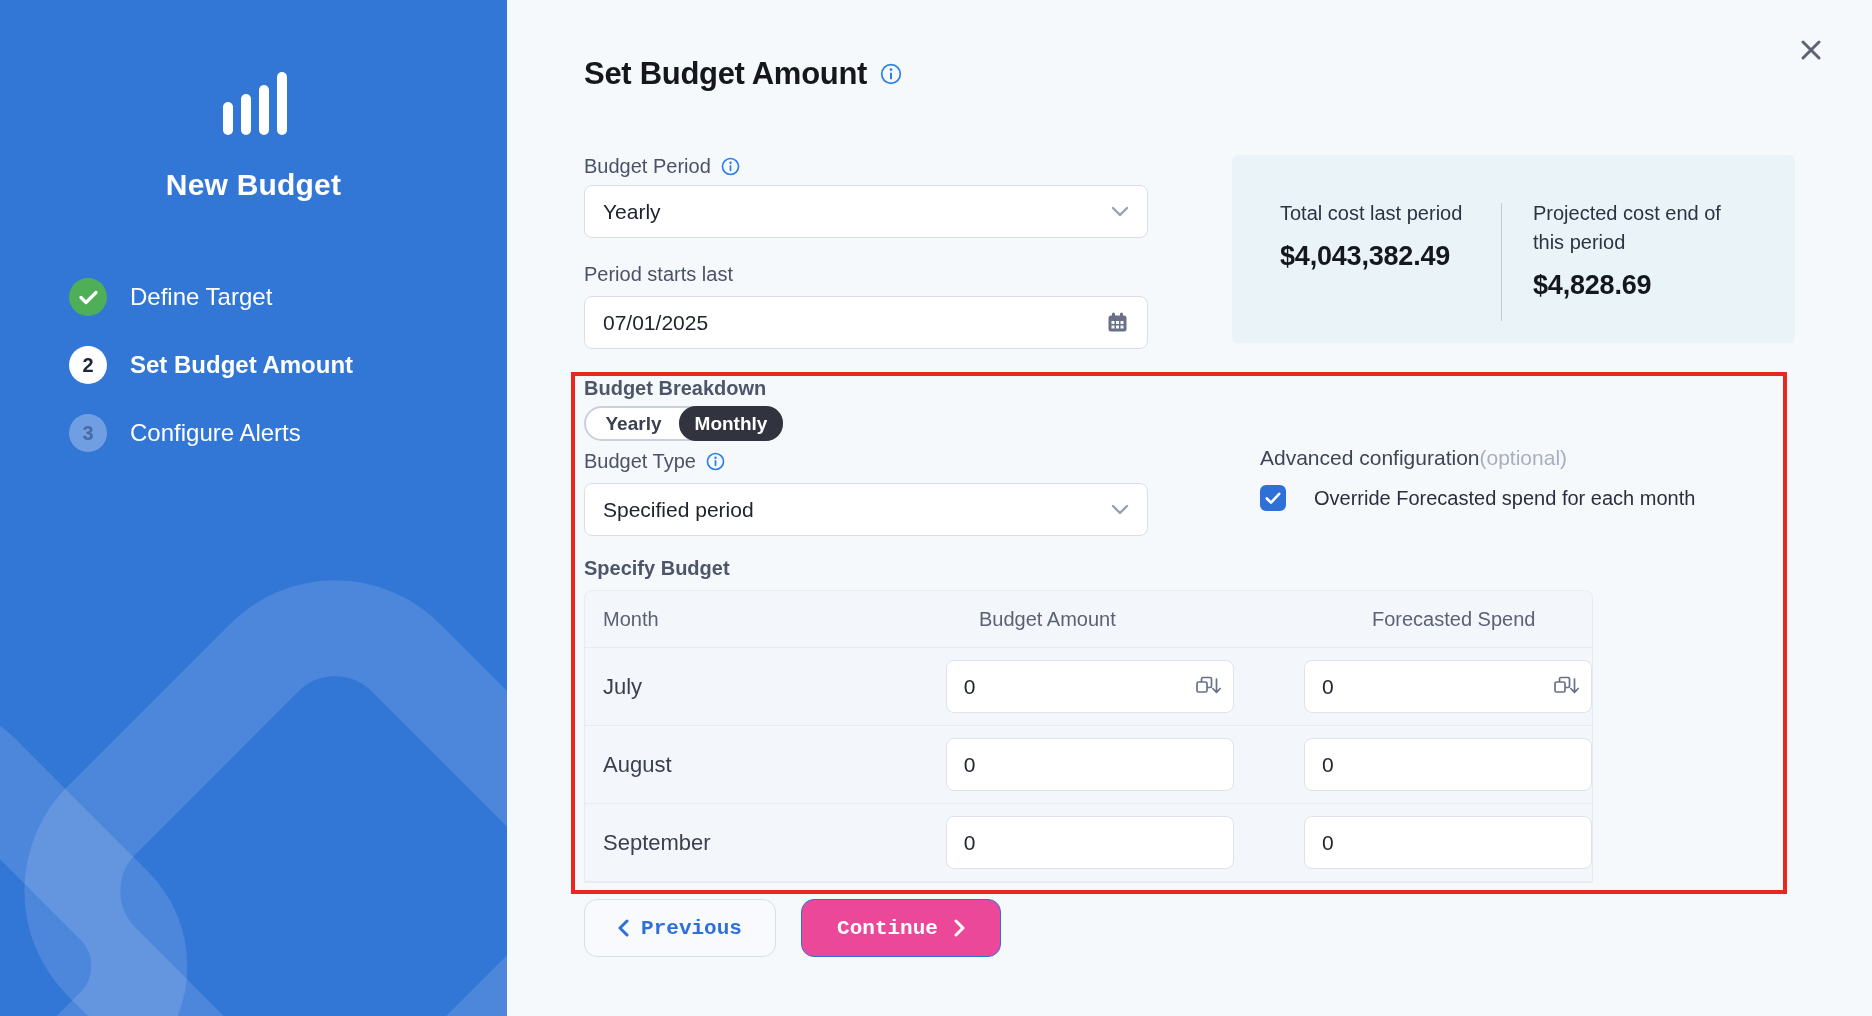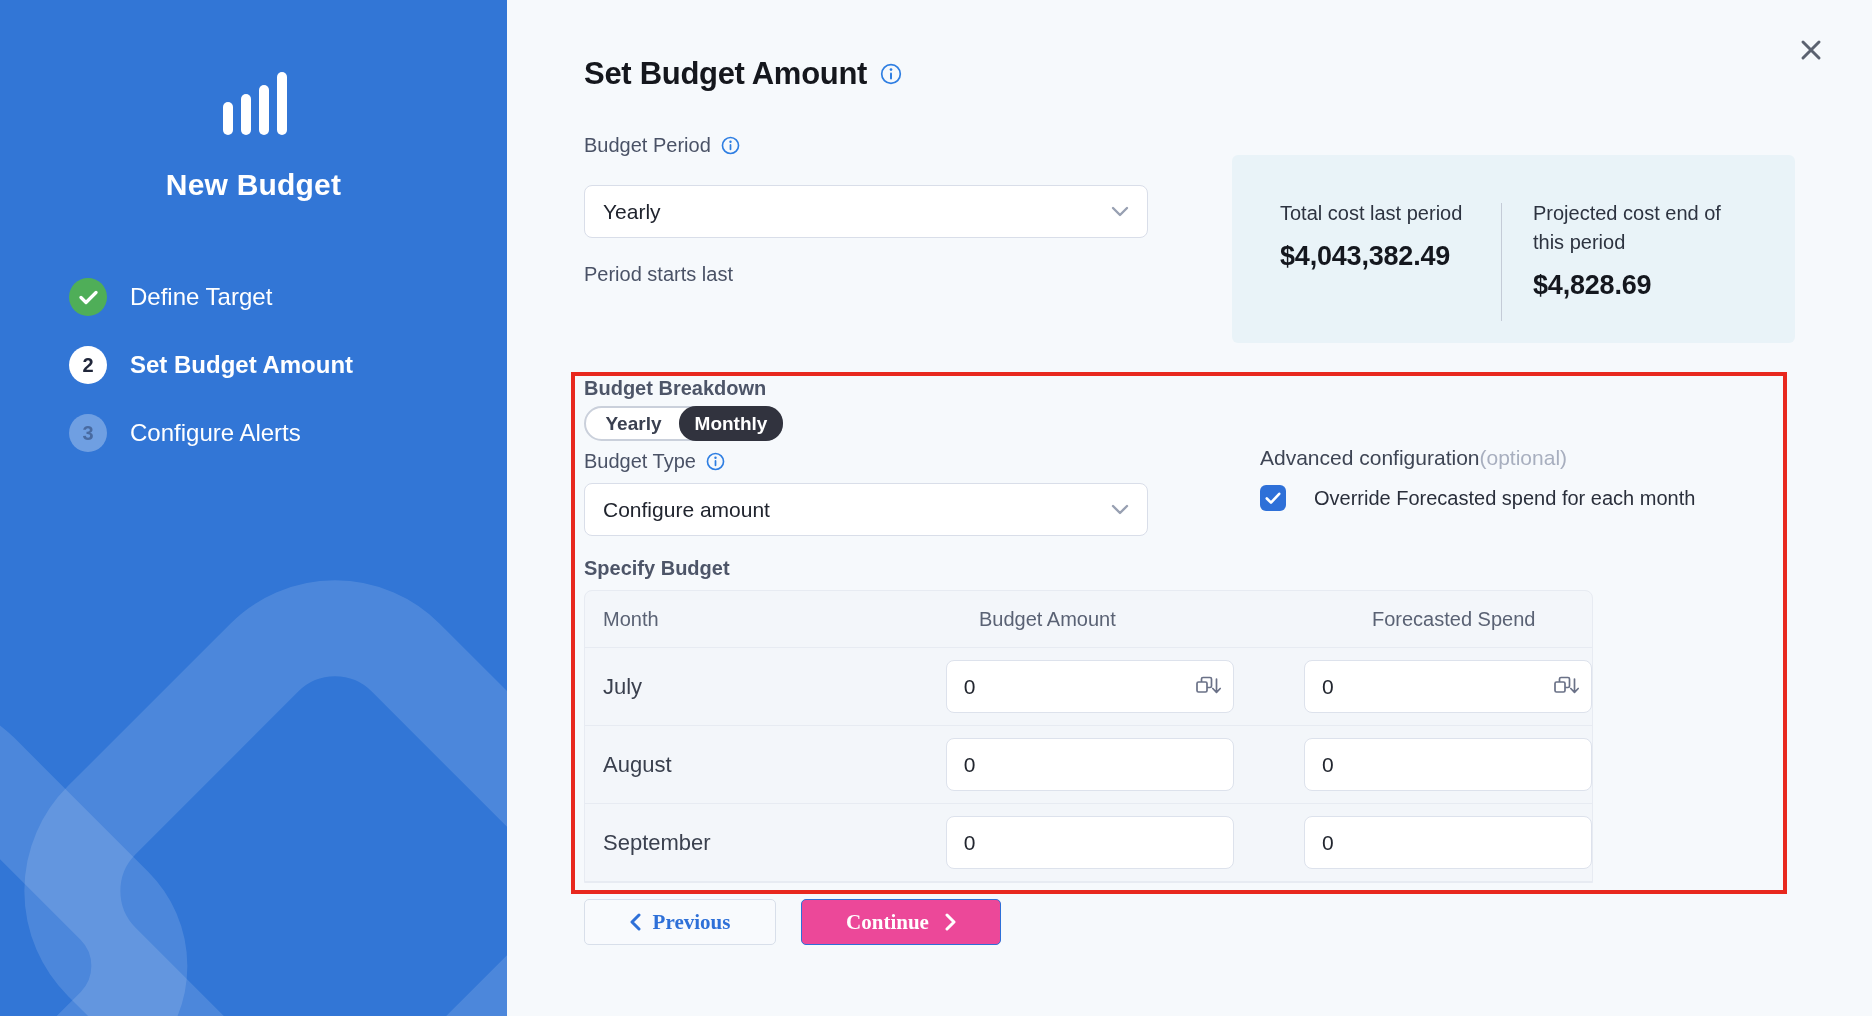--- a/index.html
+++ b/index.html
@@ -34,21 +34,21 @@
   
   .main{ position:relative; flex:1; height:1016px; }
   .close-btn{ position:absolute; left:1291px; top:33px; width:34px; height:34px;
     background:none; border:none; cursor:pointer; color:#5b6270; }
 
   .page-title{ position:absolute; left:77px; top:56px; font-size:31px; font-weight:700;
     color:#15171d; letter-spacing:-.3px; display:flex; align-items:center; gap:13px; }
 
   .fld-label{ position:absolute; font-size:20px; font-weight:500; color:#4a5266;
     display:flex; align-items:center; gap:10px; }
-  .lbl-period{ left:77px; top:134px; }
+  .lbl-period{ left:77px; top:155px; }
   .lbl-starts{ left:77px; top:263px; }
   .lbl-type{ left:77px; top:450px; }
 
   .inputbox{ position:absolute; left:77px; width:564px; height:53px; background:#fff;
     border:1px solid #d9dee9; border-radius:8px; display:flex; align-items:center;
     padding:0 18px; font-size:21px; color:#20242e; cursor:pointer; }
   .dd-period{ top:185px; } .date-input{ top:296px; } .dd-type{ top:483px; }
   .inputbox .grow{ flex:1; }
   .chev{ color:#98a0b2; }
 
@@ -95,23 +95,23 @@
   .c1{ width:394px; padding-left:18px; }
   .c2{ width:393px; }
   .c3{ flex:1; }
   .cell-input{ position:relative; width:288px; height:53px; background:#fff;
     border:1px solid #dde2ec; border-radius:8px; display:flex; align-items:center; }
   .cell-input input{ width:100%; height:100%; border:none; background:transparent;
     font-family:inherit; font-size:21px; color:#22262f; padding:0 44px 0 17px; outline:none; }
   .copy-ic{ position:absolute; right:12px; top:14px; cursor:pointer; }
 
   
-  .btn{ position:absolute; top:899px; height:46px; display:inline-flex; align-items:center;
-    justify-content:center; gap:12px; font-family:Liberation Serif, serif; font-size:21px; font-weight:600;
-    border-radius:5px; cursor:pointer; }
+  .btn{ position:absolute; top:899px; height:58px; display:inline-flex; align-items:center;
+    justify-content:center; gap:12px; font-family:Liberation Mono, monospace; font-size:21px; font-weight:600;
+    border-radius:13px; cursor:pointer; }
   .btn-prev{ left:77px; width:192px; background:#f8fafd; border:1px solid #d8dfea; color:#2e70d8; }
   .btn-continue{ left:294px; width:200px; background:#ec4899; border:1px solid #2e70d8;
     color:#fff; z-index:7;gap:16px; }
 
   .info-ic{ display:inline-block; flex:0 0 auto; cursor:pointer; }
   svg{ display:block; }
 </style>
 </head>
 <body>
 
@@ -186,20 +186,38 @@
     <span class="chev">
       <svg width="18" height="11" viewBox="0 0 18 11">
           <path d="M2 2 L9 9 L16 2" fill="none" stroke="#98a0b2" stroke-width="2.4" stroke-linecap="round" stroke-linejoin="round"></path>
         </svg>
     </span>
   </div>
 
   <div class="fld-label lbl-starts">
     <span>Period starts last</span>
   </div>
+  <div class="inputbox date-input">
+    <span class="grow">07/01/2025</span>
+    <span>
+      <svg width="23" height="23" viewBox="0 0 23 23">
+        <rect x="2.5" y="4.5" width="18" height="16" rx="2.5" fill="#6a7187"></rect>
+        <rect x="6" y="1.5" width="3" height="5" rx="1.5" fill="#6a7187"></rect>
+        <rect x="14" y="1.5" width="3" height="5" rx="1.5" fill="#6a7187"></rect>
+        <g fill="#f6f9fc">
+          <rect x="5.5" y="10" width="3" height="3"></rect>
+            <rect x="10" y="10" width="3" height="3"></rect>
+            <rect x="14.5" y="10" width="3" height="3"></rect>
+          <rect x="5.5" y="14.5" width="3" height="3"></rect>
+            <rect x="10" y="14.5" width="3" height="3"></rect>
+            <rect x="14.5" y="14.5" width="3" height="3"></rect>
+        </g>
+      </svg>
+    </span>
+  </div>
 
   <div class="cost-box">
     <div class="cost-col1">
       <div class="cost-label">Total cost last period</div>
       <div class="cost-value">$4,043,382.49</div>
     </div>
     <div class="cost-divider"></div>
     <div class="cost-col2">
       <div class="cost-label">Projected cost end of this period</div>
       <div class="cost-value">$4,828.69</div>
@@ -218,21 +236,21 @@
     <span>Budget Type</span>
     <span class="info-ic">
       <svg width="19" height="19" viewBox="0 0 22 22">
           <circle cx="11" cy="11" r="9.3" fill="none" stroke="#2e7ee2" stroke-width="1.9"></circle>
           <circle cx="11" cy="6.6" r="1.4" fill="#2e7ee2"></circle>
           <rect x="10" y="9.4" width="2" height="7" rx="1" fill="#2e7ee2"></rect>
         </svg>
     </span>
   </div>
   <div class="inputbox dd-type">
-    <span class="grow">Configure amount</span>
+    <span class="grow">Specified period</span>
     <span class="chev">
       <svg width="18" height="11" viewBox="0 0 18 11">
           <path d="M2 2 L9 9 L16 2" fill="none" stroke="#98a0b2" stroke-width="2.4" stroke-linecap="round" stroke-linejoin="round"></path>
         </svg>
     </span>
   </div>
 
   <div class="adv">
     <div class="adv-title">
       <span>Advanced configuration</span><span class="opt">(optional)</span>

